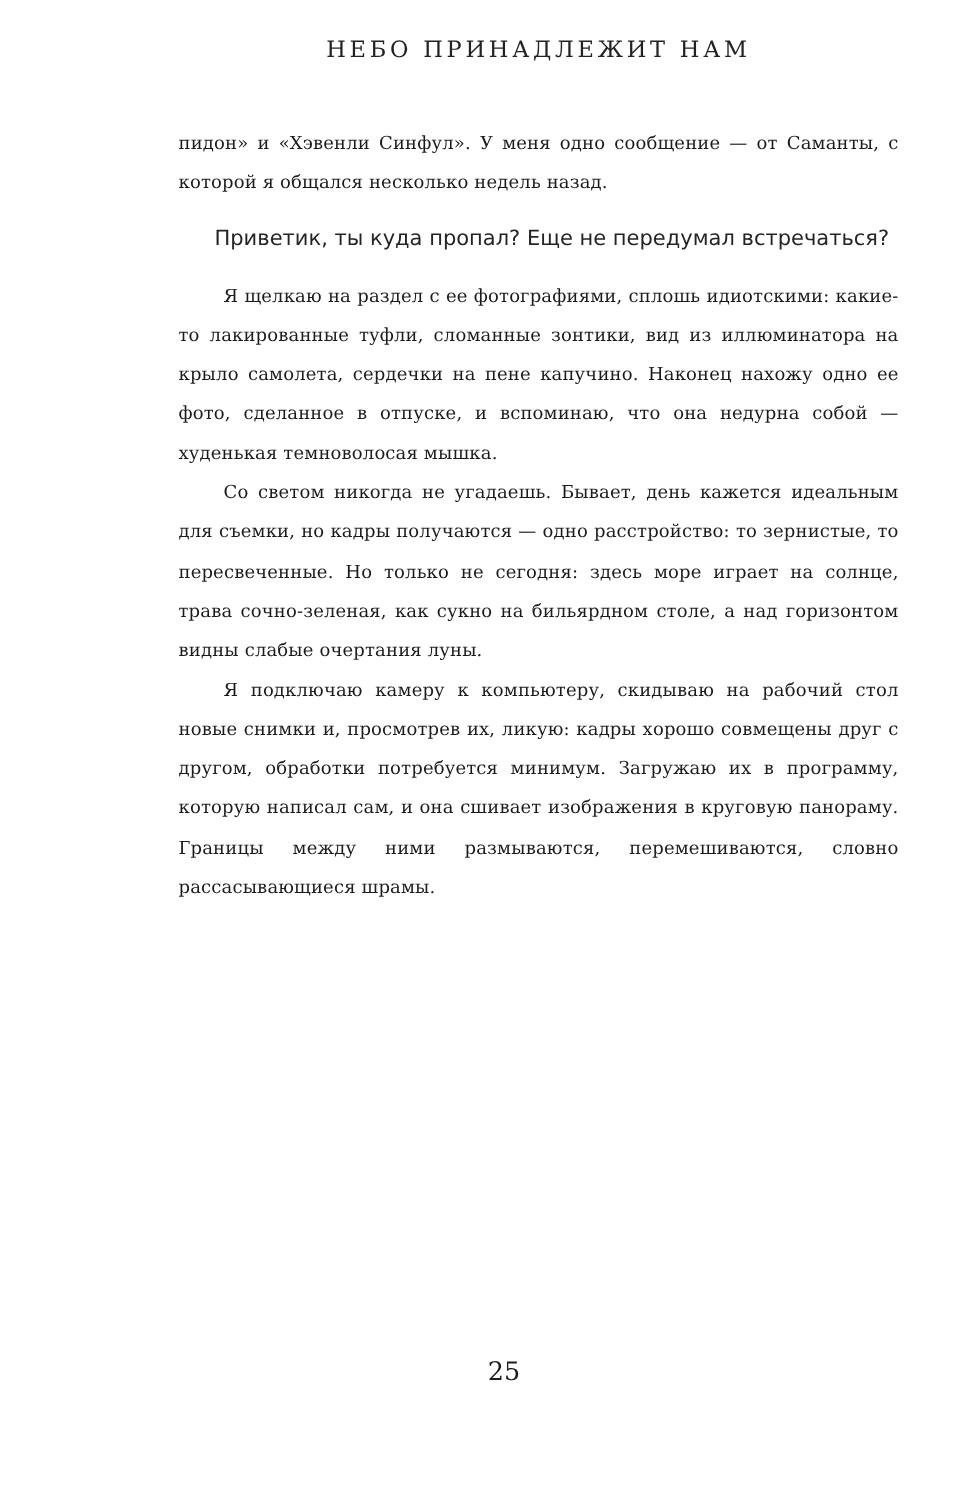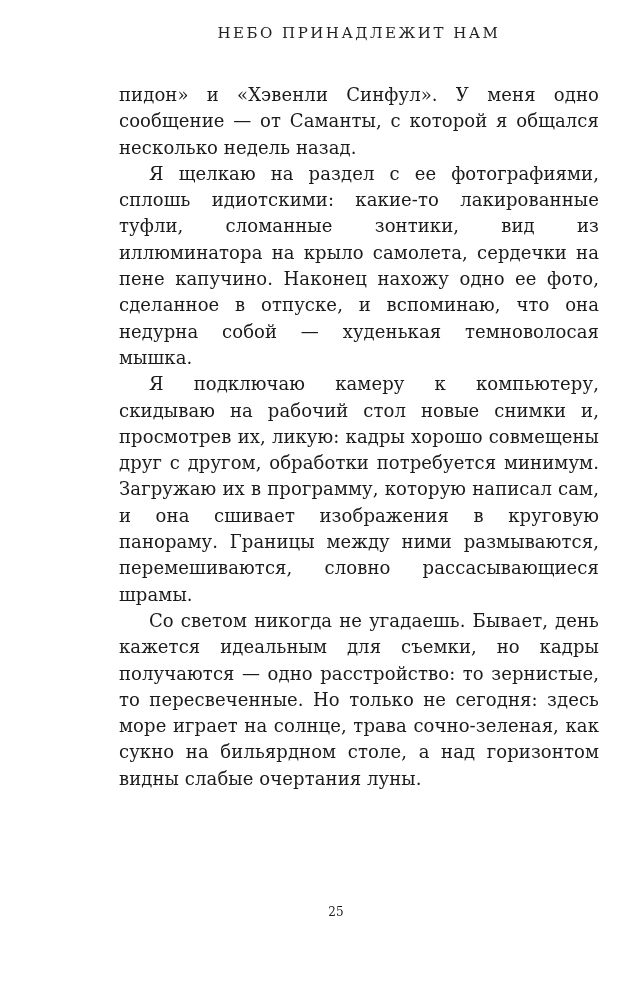--- a/index.html
+++ b/index.html
@@ -30,21 +30,21 @@
     font-weight: normal;
     color: #222222;
     margin: 0 0 40px 0;
   }
   .content {
     width: 480px;
   }
   .para {
     margin: 0;
     text-align: justify;
-    font-size: 18px;
+    font-size: 12px;
     line-height: 26.3px;
     text-indent: 30px;
     letter-spacing: 0.1px;
   }
   .para.no-indent {
     text-indent: 0;
   }
   .message {
     margin: 15px 0 15px 24px;
     font-family: "DejaVu Sans", "Liberation Sans", sans-serif;
@@ -52,31 +52,32 @@
     line-height: 19px;
     text-align: left;
     color: #242424;
   }
   .page-number {
     position: absolute;
     top: 905px;
     left: 0;
     width: 598px;
     text-align: center;
-    font-size: 12px;
+    font-size: 17px;
     color: #1b1b1b;
   }
 </style>
 </head>
 <body>
 
 <div class="page">
   <h1 class="running-head">НЕБО ПРИНАДЛЕЖИТ НАМ</h1>
 
   <main class="content" id="content">
       <p class="para no-indent">пидон» и «Хэвенли Синфул». У меня одно сообщение — от Саманты, с которой я общался несколько недель назад.</p>
+      <p class="message">Приветик, ты куда пропал? Еще не передумал встречаться?</p>
       <p class="para">Я щелкаю на раздел с ее фотографиями, сплошь идиотскими: какие-то лакированные туфли, сломанные зонтики, вид из иллюминатора на крыло самолета, сердечки на пене капучино. Наконец нахожу одно ее фото, сделанное в отпуске, и вспоминаю, что она недурна собой — худенькая темноволосая мышка.</p>
+      <p class="para">Со светом никогда не угадаешь. Бывает, день кажется идеальным для съемки, но кадры получаются — одно расстройство: то зернистые, то пересвеченные. Но только не сегодня: здесь море играет на солнце, трава сочно-зеленая, как сукно на бильярдном столе, а над горизонтом видны слабые очертания луны.</p>
       <p class="para">Я подключаю камеру к компьютеру, скидываю на рабочий стол новые снимки и, просмотрев их, ликую: кадры хорошо совмещены друг с другом, обработки потребуется минимум. Загружаю их в программу, которую написал сам, и она сшивает изображения в круговую панораму. Границы между ними размываются, перемешиваются, словно рассасывающиеся шрамы.</p>
-      <p class="para">Со светом никогда не угадаешь. Бывает, день кажется идеальным для съемки, но кадры получаются — одно расстройство: то зернистые, то пересвеченные. Но только не сегодня: здесь море играет на солнце, трава сочно-зеленая, как сукно на бильярдном столе, а над горизонтом видны слабые очертания луны.</p>
     </main>
 
   <div class="page-number">25</div>
 </div>
 
 </body></html>

